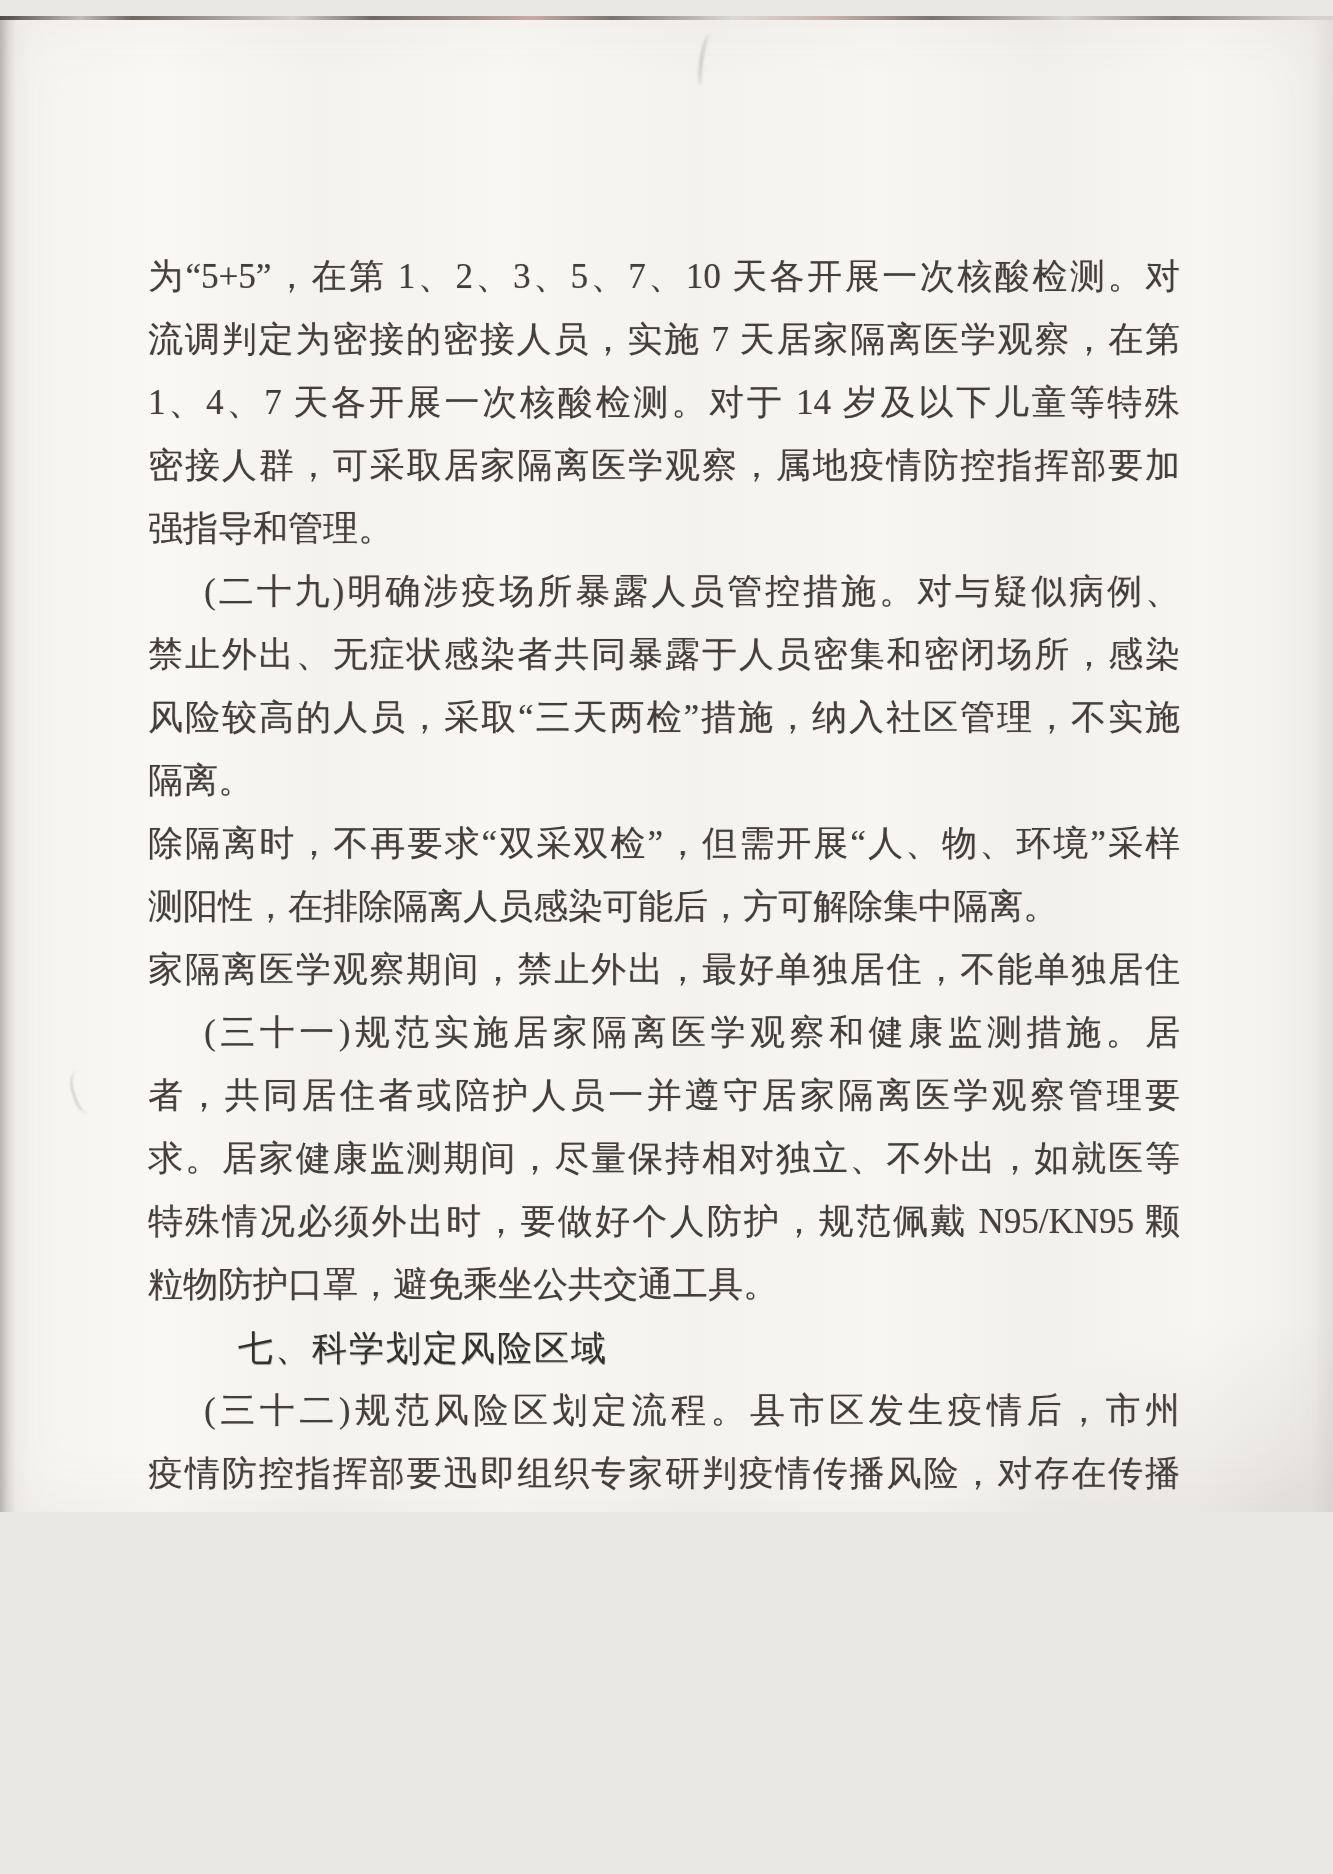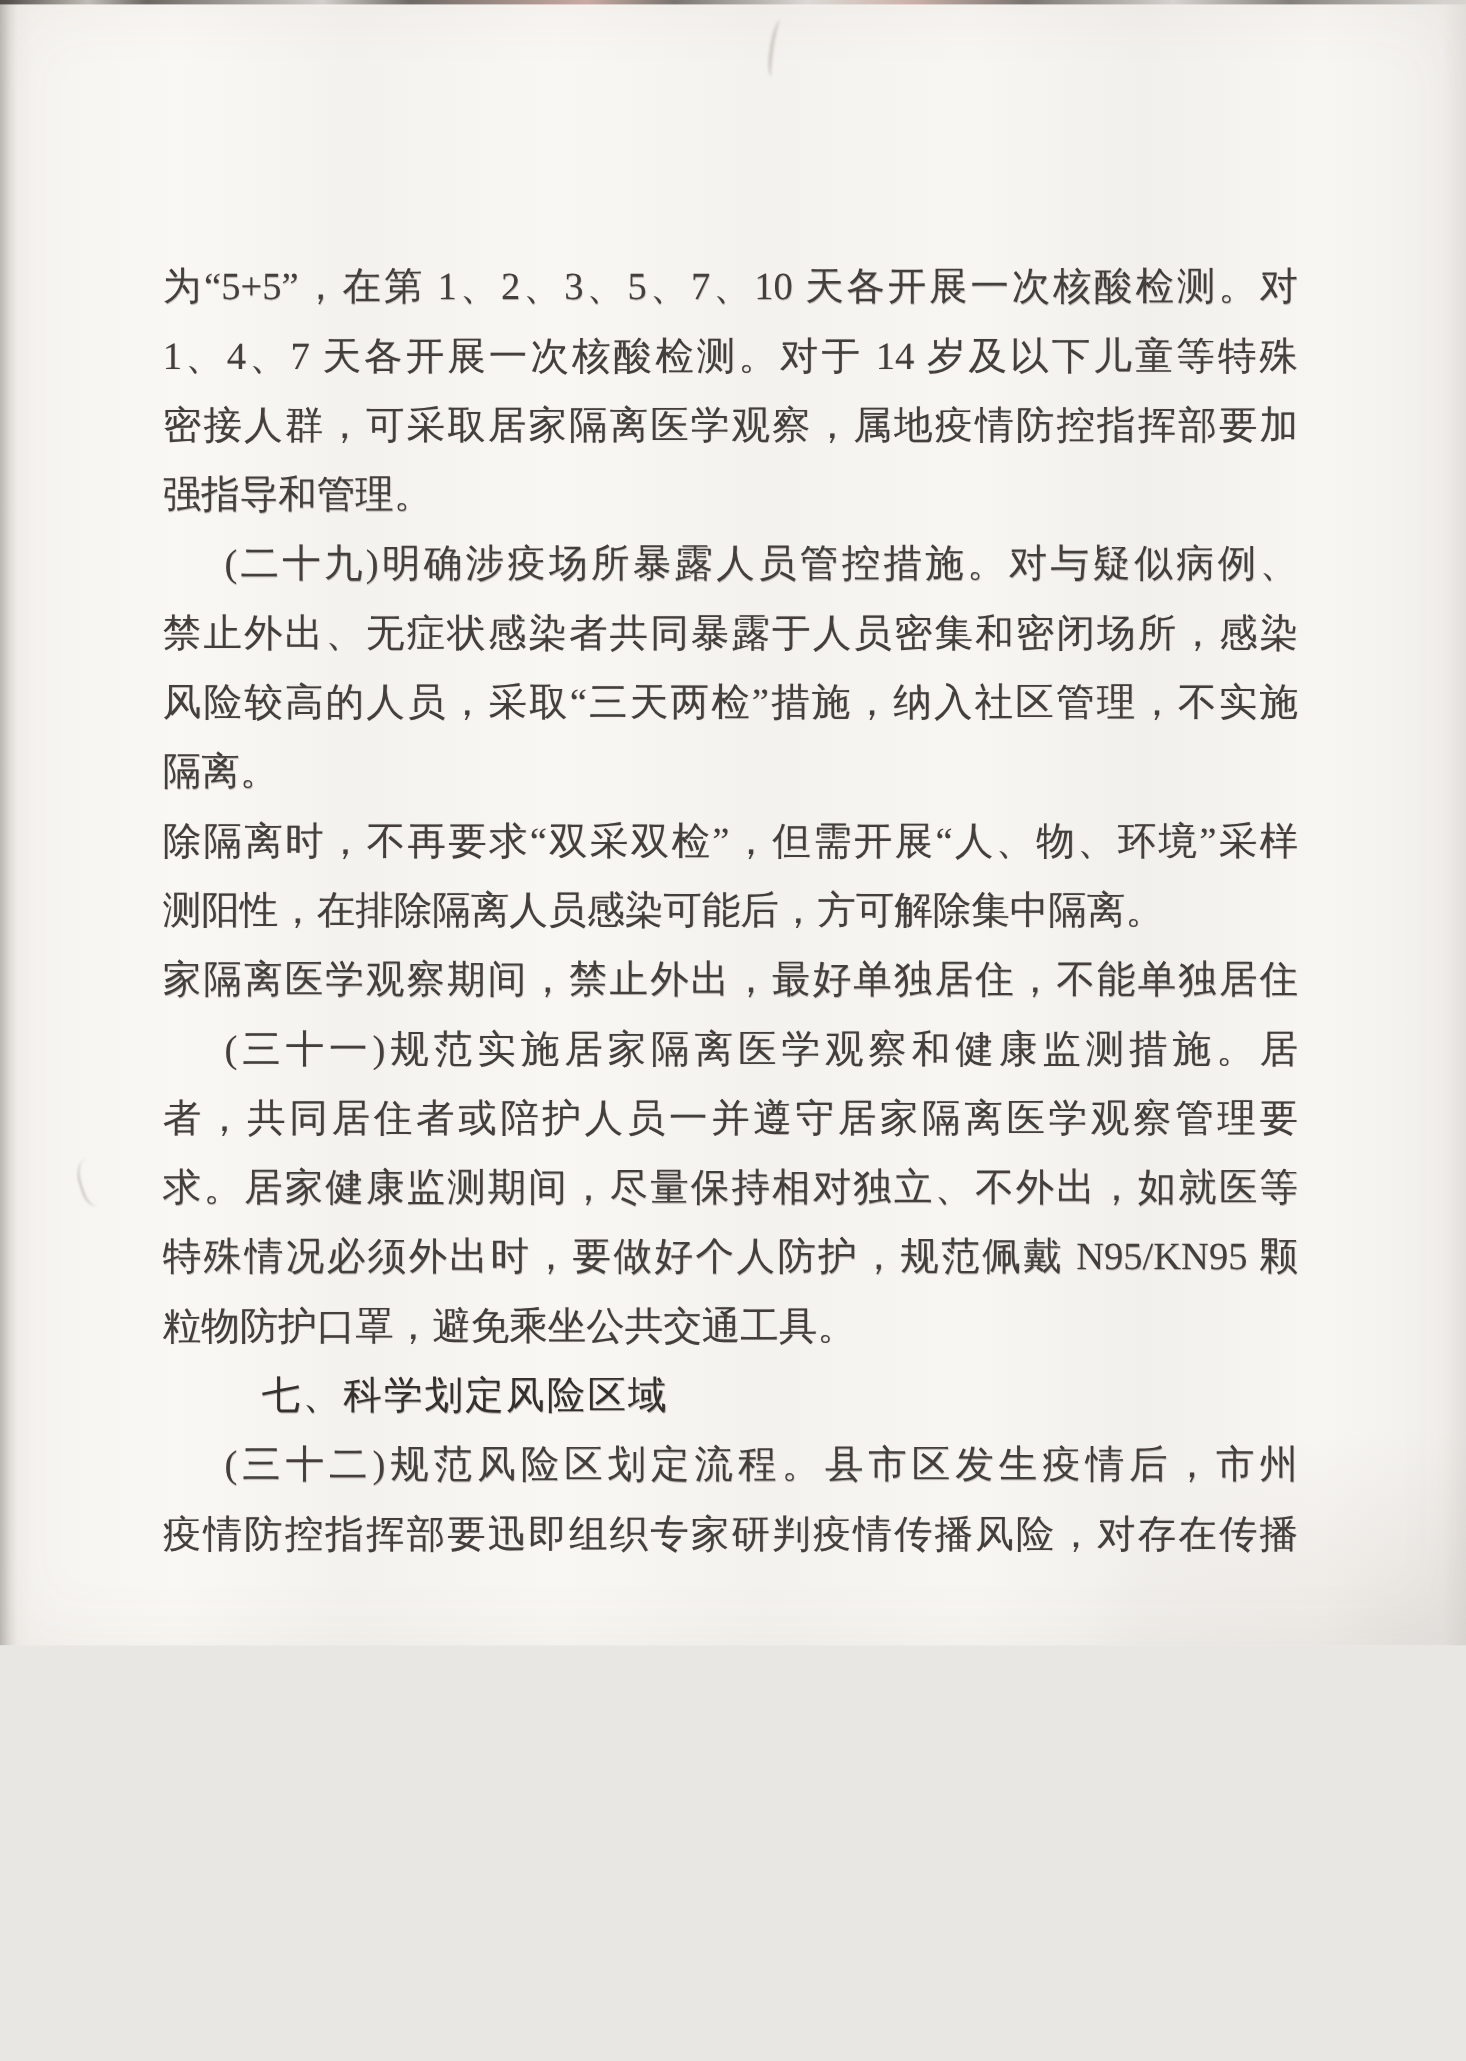--- a/index.html
+++ b/index.html
@@ -6,21 +6,21 @@
   html, body {
     margin: 0;
     padding: 0;
     background: #e9e7e3;
   }
 
   .page {
     position: relative;
     width: 1333px;
     height: 1496px;
-    margin: 0 auto;
+    margin: 16px auto;
     overflow: hidden;
     background-color: #f7f5f1;
     background-image:
       radial-gradient(ellipse 420px 260px at 96% 99%, rgba(150,143,136,0.14), rgba(150,143,136,0) 70%),
       linear-gradient(90deg, rgba(140,133,126,0.16) 0px, rgba(140,133,126,0.04) 14px, rgba(140,133,126,0) 30px),
       linear-gradient(270deg, rgba(140,133,126,0.10) 0px, rgba(140,133,126,0) 22px),
       linear-gradient(90deg,
         #f5f3ef 0%, #faf8f4 12%, #f4f2ee 24%, #f9f7f3 38%,
         #f4f2ee 52%, #f8f6f2 66%, #f2f0ec 78%, #f8f6f2 90%, #f1efeb 100%);
     box-shadow: inset 0 0 70px rgba(110,104,98,0.07);
@@ -114,20 +114,21 @@
 <body>
 
 <div class="page">
   <div class="scan-top"></div>
   <div class="scan-left"></div>
   <div class="smudge smudge-a"></div>
   <div class="smudge smudge-b"></div>
 
   <main class="doc">
       <div class="line">为“5+5”，在第 1、2、3、5、7、10 天各开展一次核酸检测。对</div>
+      <div class="line">流调判定为密接的密接人员，实施 7 天居家隔离医学观察，在第</div>
       <div class="line">1、4、7 天各开展一次核酸检测。对于 14 岁及以下儿童等特殊</div>
       <div class="line">密接人群，可采取居家隔离医学观察，属地疫情防控指挥部要加</div>
       <div class="line no-fill">强指导和管理。</div>
       <div class="line indent">(二十九)明确涉疫场所暴露人员管控措施。对与疑似病例、</div>
       <div class="line">禁止外出、无症状感染者共同暴露于人员密集和密闭场所，感染</div>
       <div class="line">风险较高的人员，采取“三天两检”措施，纳入社区管理，不实施</div>
       <div class="line no-fill">隔离。</div>
       <div class="line">除隔离时，不再要求“双采双检”，但需开展“人、物、环境”采样</div>
       <div class="line no-fill">测阳性，在排除隔离人员感染可能后，方可解除集中隔离。</div>
       <div class="line">家隔离医学观察期间，禁止外出，最好单独居住，不能单独居住</div>

